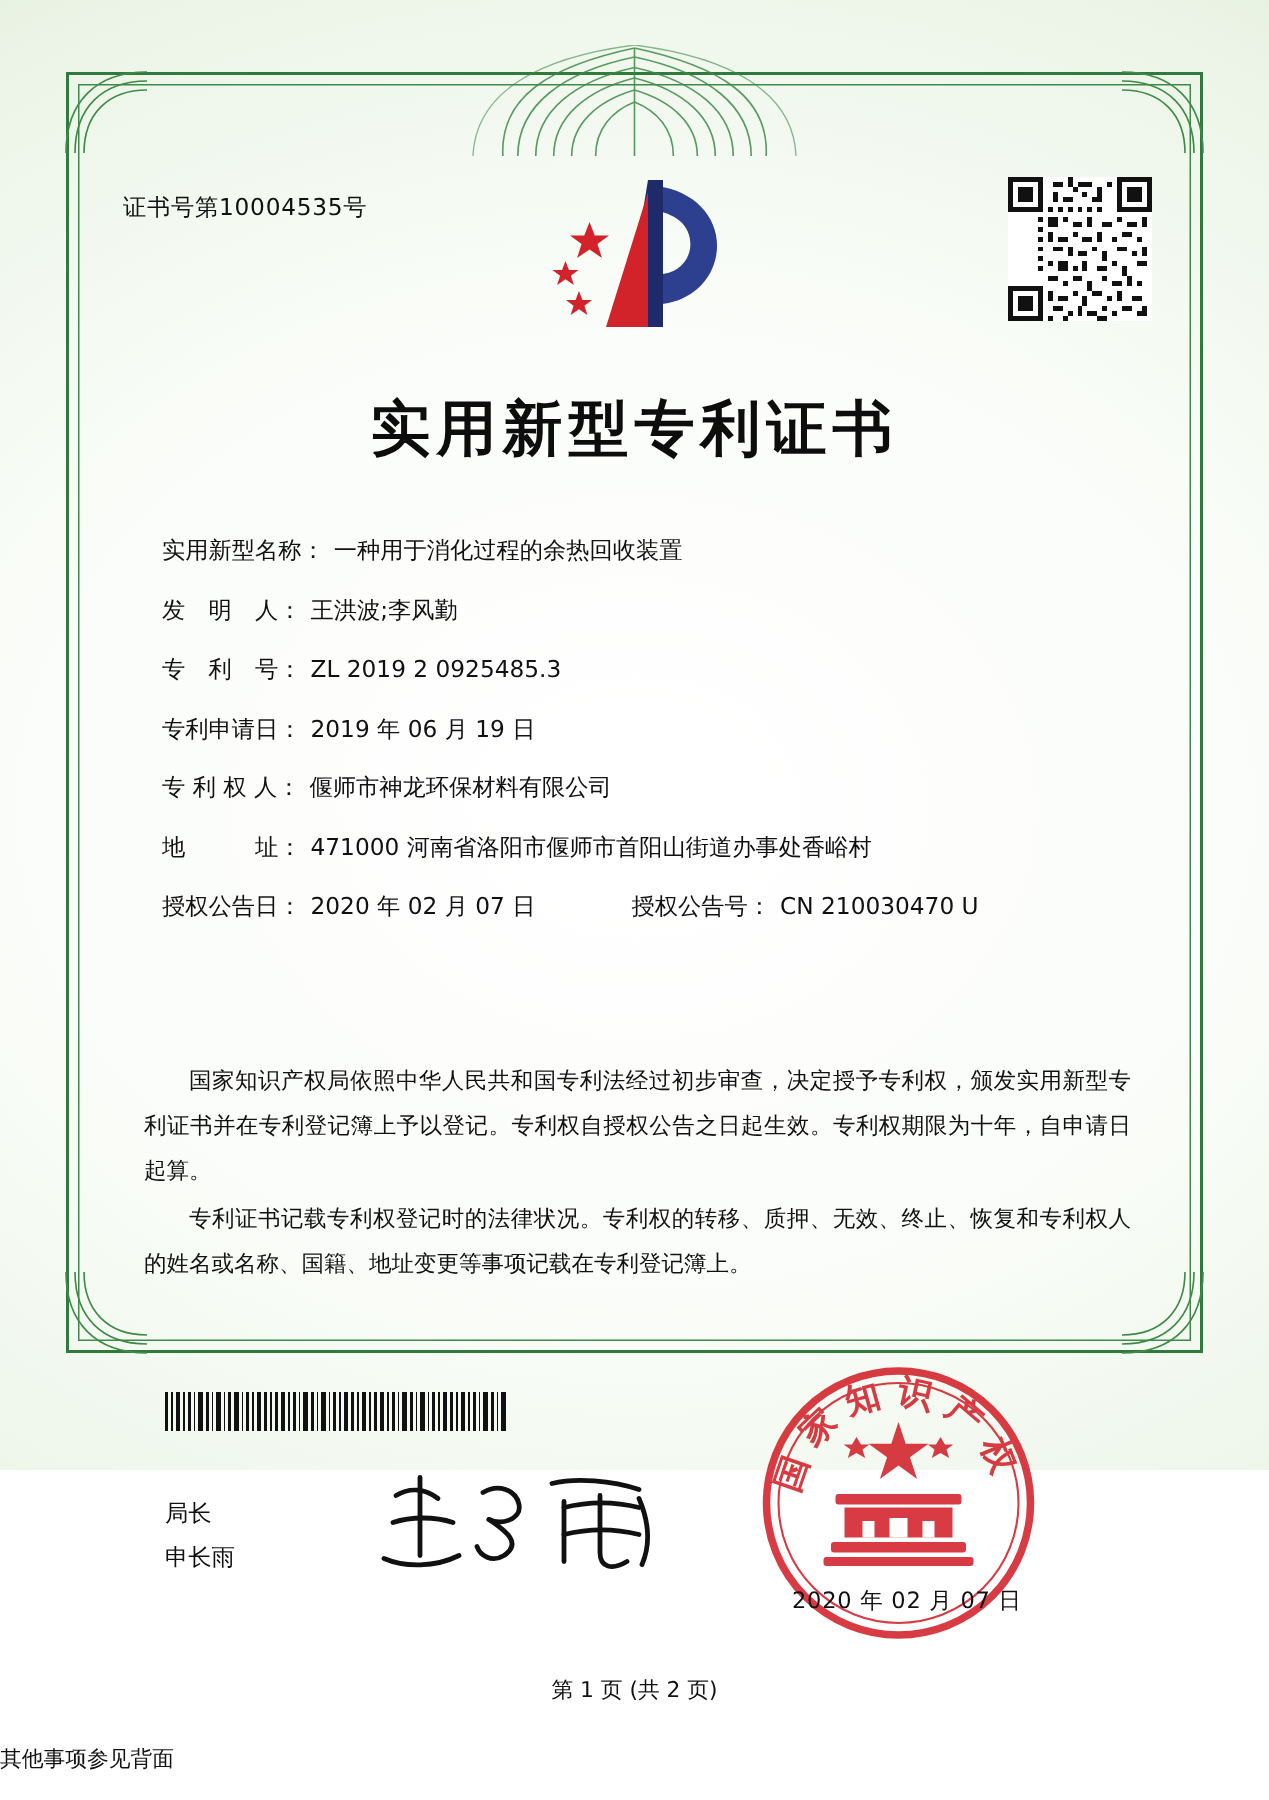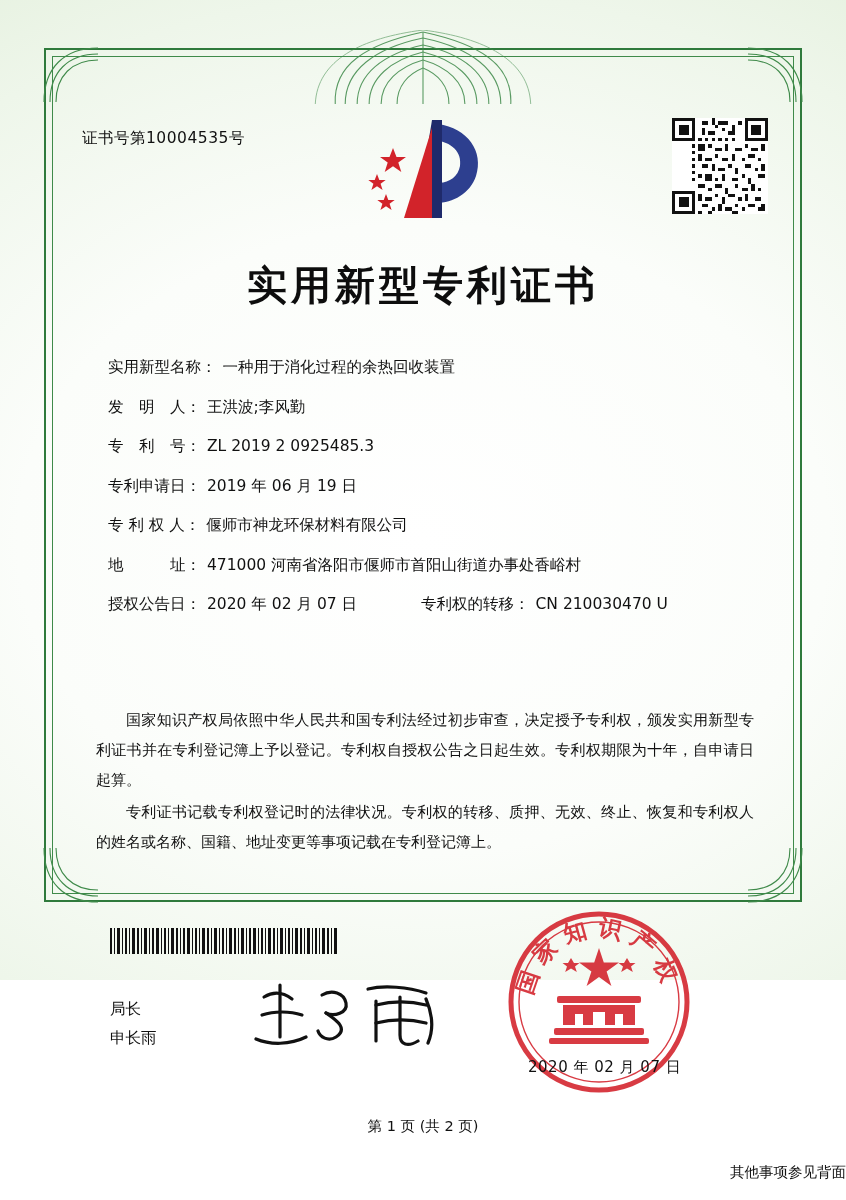--- a/index.html
+++ b/index.html
@@ -202,21 +202,21 @@
     top: 1117px;
     text-align: center;
     font-size: 14.5px;
     color: #111;
   }
   .footer-note {
     position: absolute;
     left: 0;
     right: 0;
     top: 1163px;
-    text-align: right;
+    text-align: left;
     font-size: 14.5px;
     color: #111;
   }
 </style>
 </head>
 <body>
 
 <div class="page">
 
   <div class="outer-frame"></div>
@@ -429,21 +429,21 @@
       <span class="field-label">专 利 权 人：</span>
       <span class="field-value">偃师市神龙环保材料有限公司</span>
     </div>
     <div class="field-row">
       <span class="field-label">地　　　址：</span>
       <span class="field-value">471000 河南省洛阳市偃师市首阳山街道办事处香峪村</span>
     </div>
     <div class="field-row split">
       <span class="field-label">授权公告日：</span>
       <span class="field-value">2020 年 02 月 07 日</span>
-      <span class="field-label second-label">专利权的转移：</span>
+      <span class="field-label second-label">授权公告号：</span>
       <span class="field-value">CN 210030470 U</span>
     </div>
   </div>
 
   <div class="paragraphs">
     <p>国家知识产权局依照中华人民共和国专利法经过初步审查，决定授予专利权，颁发实用新型专利证书并在专利登记簿上予以登记。专利权自授权公告之日起生效。专利权期限为十年，自申请日起算。</p>
     <p>专利证书记载专利权登记时的法律状况。专利权的转移、质押、无效、终止、恢复和专利权人的姓名或名称、国籍、地址变更等事项记载在专利登记簿上。</p>
   </div>
 
   <div class="barcode">

